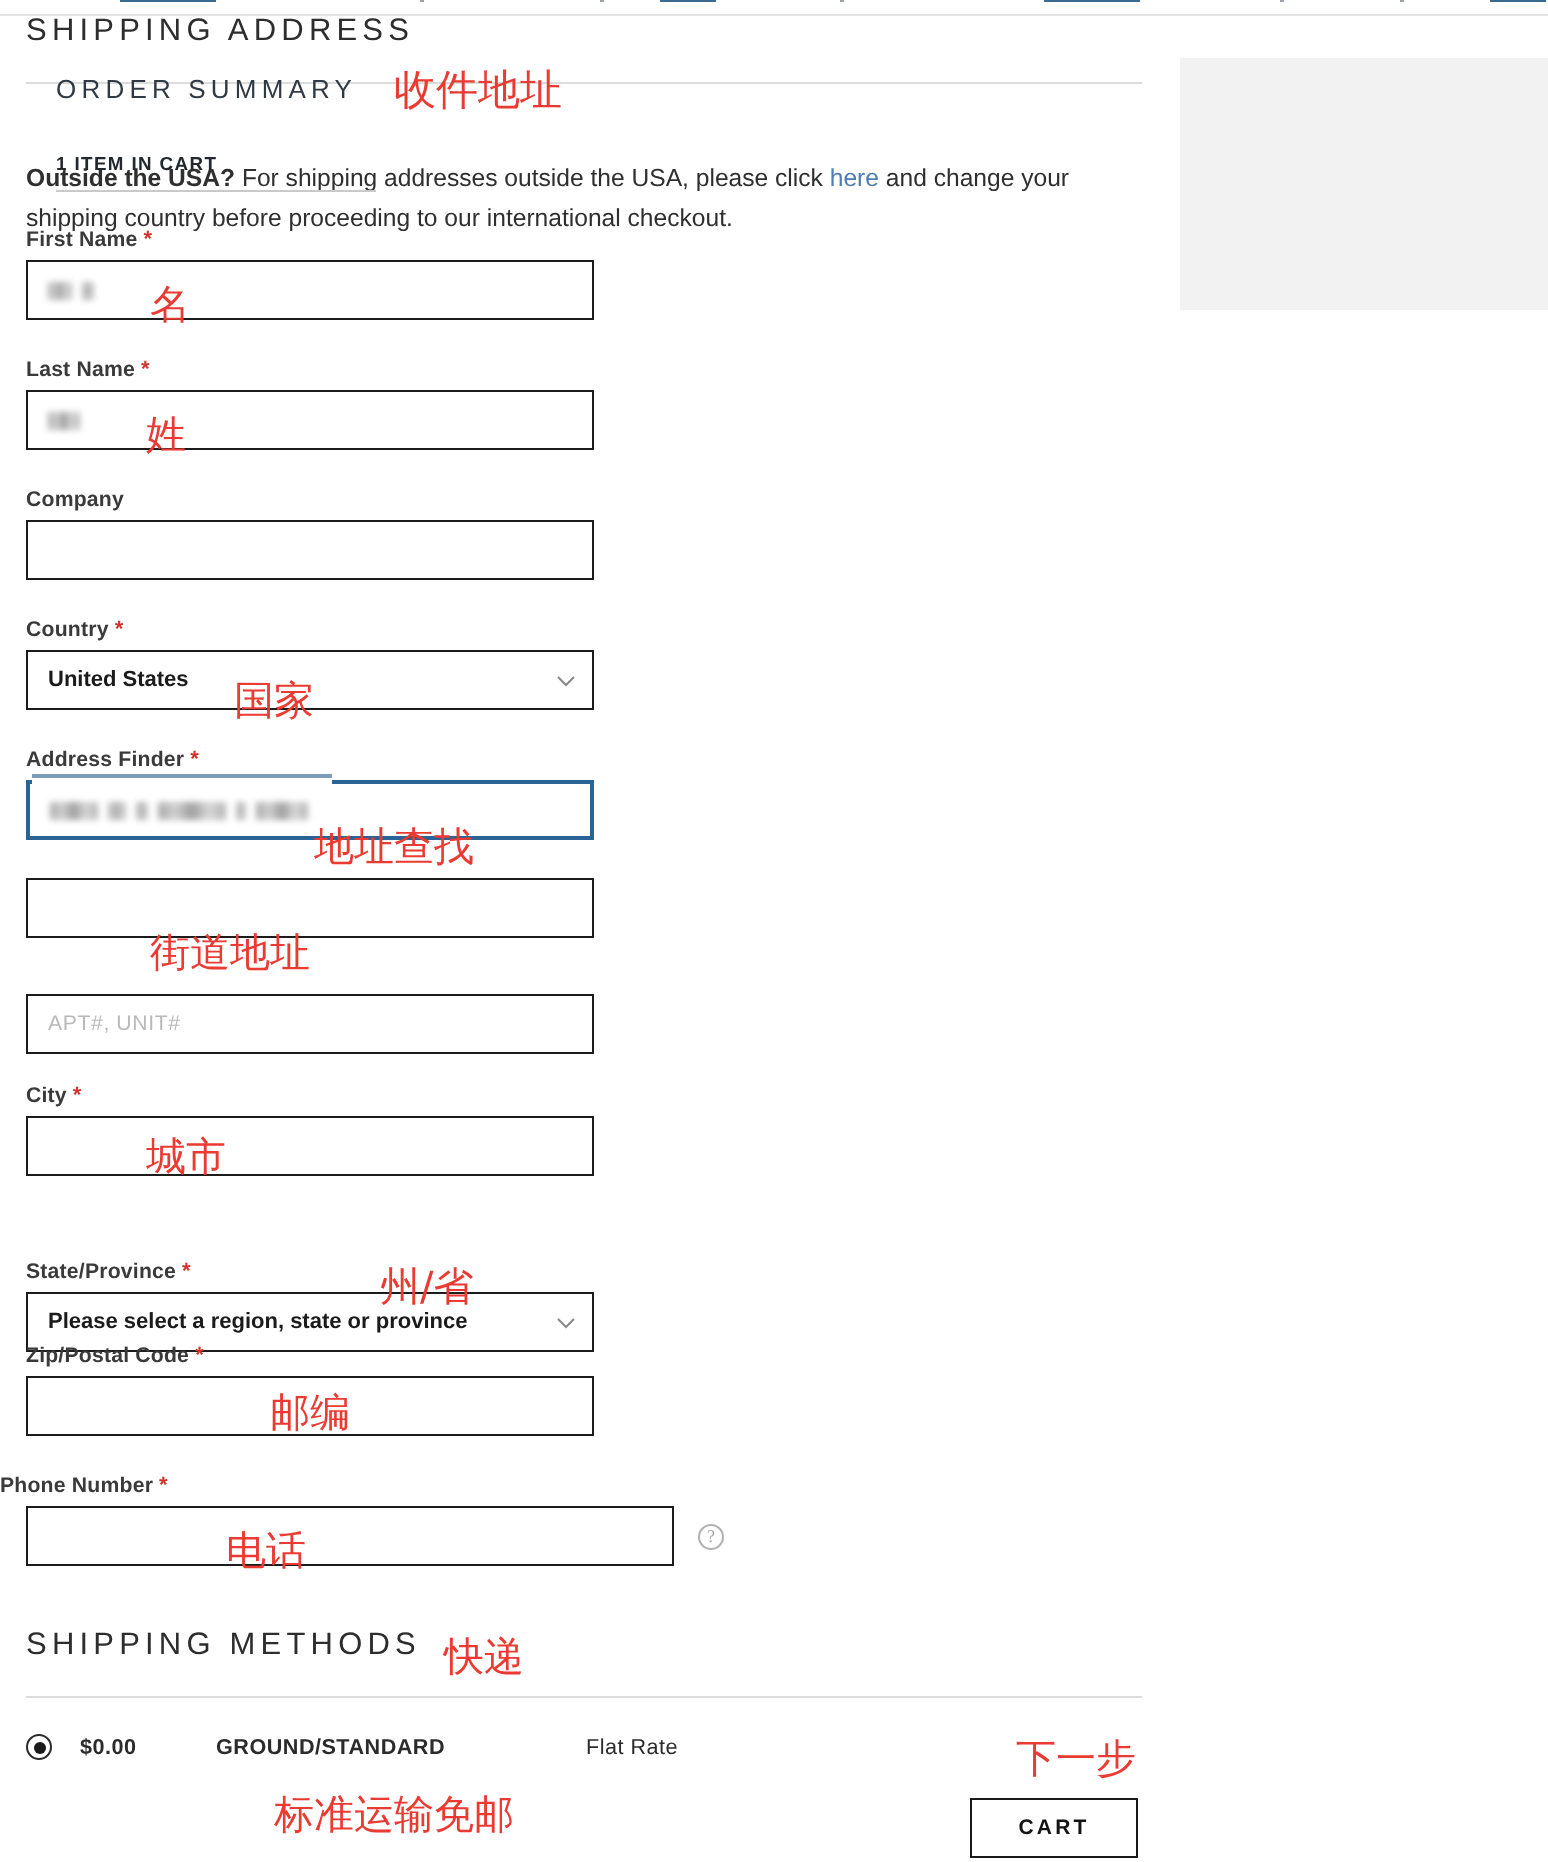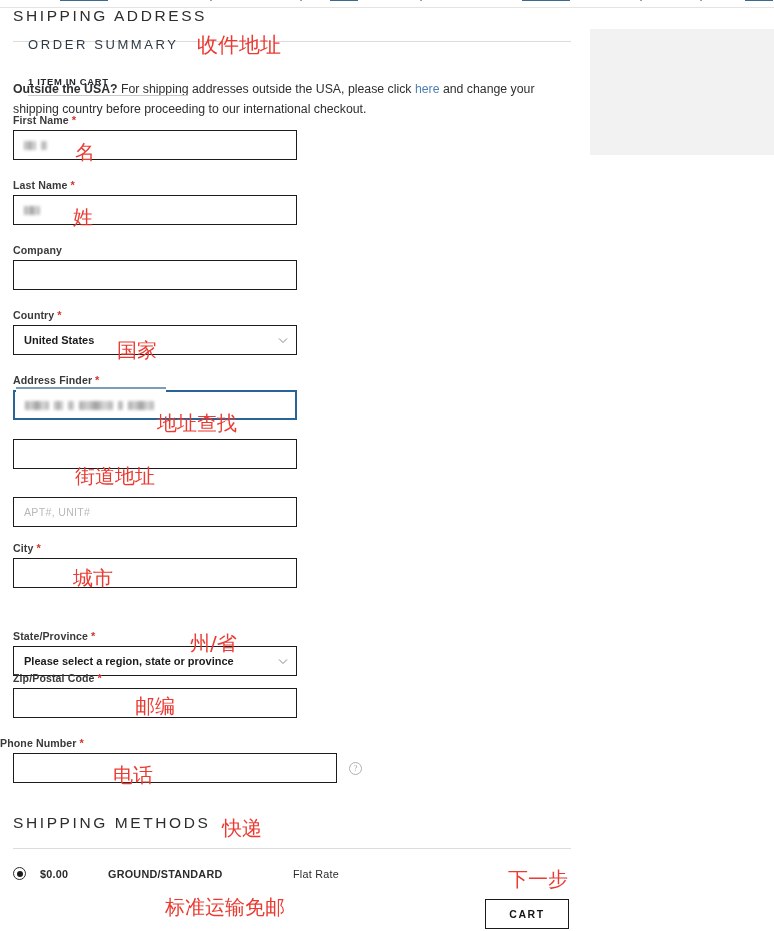--- a/index.html
+++ b/index.html
@@ -295,16 +295,16 @@
   <div class="anno" style="left:75px;top:139px;font-size:20px;">名</div>
   <div class="anno" style="left:73px;top:204px;font-size:20px;">姓</div>
   <div class="anno" style="left:117px;top:337px;font-size:20px;">国家</div>
   <div class="anno" style="left:157px;top:410px;font-size:20px;">地址查找</div>
   <div class="anno" style="left:75px;top:463px;font-size:20px;">街道地址</div>
   <div class="anno" style="left:73px;top:565px;font-size:20px;">城市</div>
   <div class="anno" style="left:190px;top:630px;font-size:20px;">州/省</div>
   <div class="anno" style="left:135px;top:693px;font-size:20px;">邮编</div>
   <div class="anno" style="left:113px;top:762px;font-size:20px;">电话</div>
   <div class="anno" style="left:222px;top:815px;font-size:20px;">快递</div>
-  <div class="anno" style="left:137px;top:894px;font-size:20px;margin-left:28px;">标准运输免邮</div>
+  <div class="anno" style="left:137px;top:894px;font-size:20px;">标准运输免邮</div>
   <div class="anno" style="left:508px;top:866px;font-size:20px;">下一步</div>
 
 </div>
 
 </body></html>

